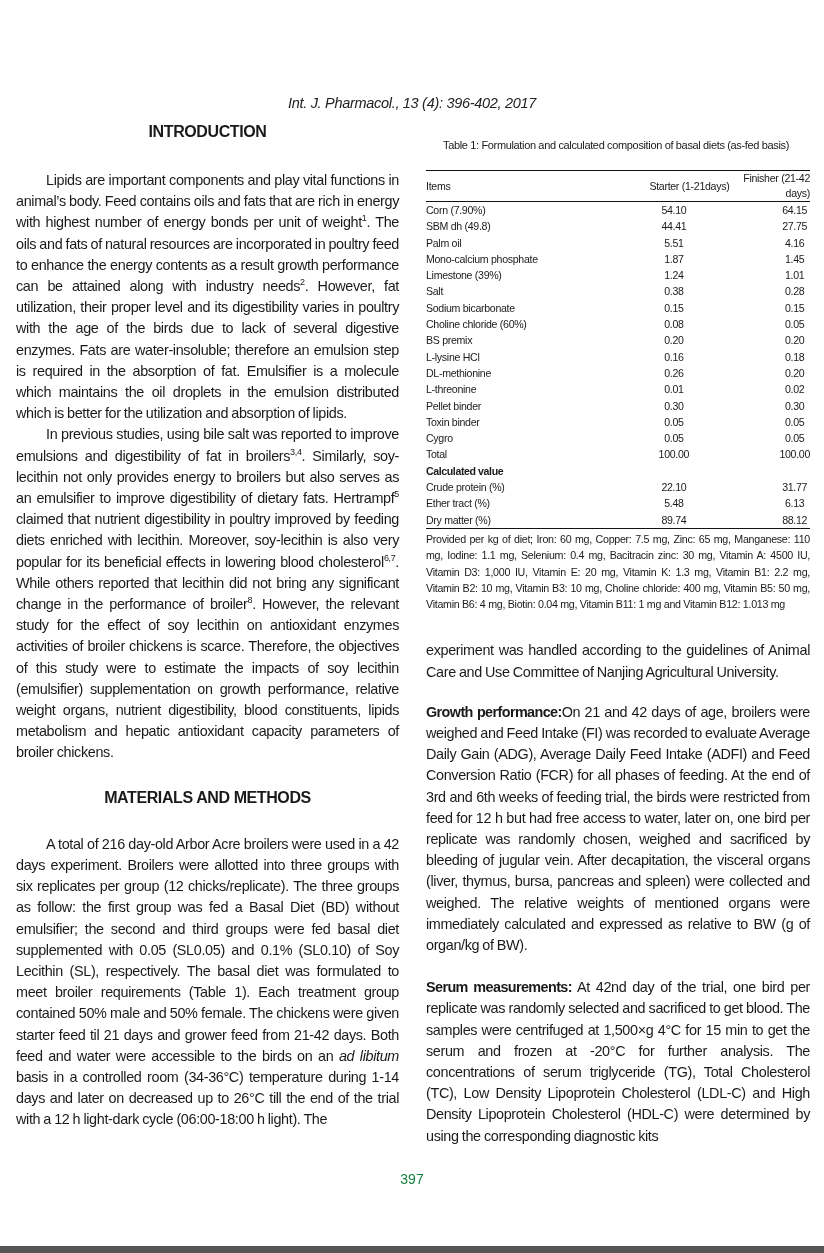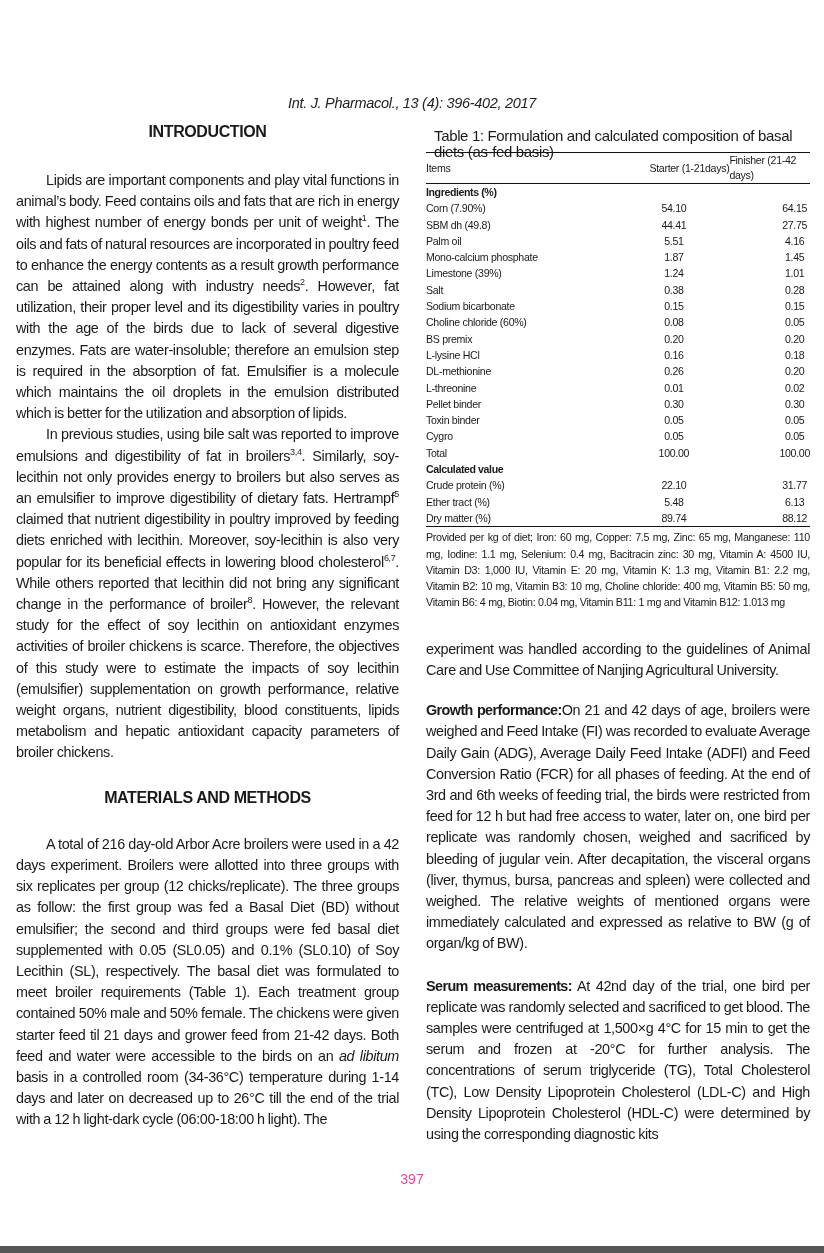--- a/index.html
+++ b/index.html
@@ -27,46 +27,46 @@
     }
     p.indent { text-indent: 30px; }
     .gap-intro { height: 25px; }
     .gap-mm { height: 22px; }
     .gap-mm2 { height: 23px; }
     sup { font-size: 9px; line-height: 0; }
     .run-in { font-weight: bold; letter-spacing: -0.6px; }
 
     
     .table-caption {
-      font-size: 15px; letter-spacing: -0.35px; margin: 8px; height: 16px; line-height: 16px; color: #1a1a1a;
+      font-size: 11px; letter-spacing: -0.35px; margin: 17px; height: 16px; line-height: 16px; color: #1a1a1a;
     }
     table.diet {
       width: 384px; border-collapse: collapse; font-size: 10.6px; letter-spacing: -0.3px;
     }
     table.diet thead th {
       font-weight: normal; text-align: left; border-top: 1.2px solid #111; border-bottom: 1.2px solid #111;
       height: 15px; line-height: 15px; padding: 0;
     }
     table.diet th.c2 { text-align: right; }
-    table.diet th.c3 { }
+    table.diet th.c3 { text-align: right; }
     table.diet td { padding: 0; height: 16.3px; line-height: 16.3px; }
     table.diet td.c1 { width: 170px; }
     table.diet td.c2 { width: 115px; text-align: center; padding-left: 28px; }
     table.diet td.c3 { text-align: center; padding-left: 50px; }
     table.diet tr.group td { font-weight: bold; letter-spacing: -0.4px; }
     table.diet tr.last td { border-bottom: 1.2px solid #111; margin-left: 12px; }
     .table-note {
       font-size: 10.7px; line-height: 16.3px; text-align: justify; margin: 2px 0 0 0; letter-spacing: -0.3px;
     }
     .gap-after-note { height: 28px; }
     .gap-r1 { height: 19px; }
     .gap-r2 { height: 21px; }
 
     .page-number {
-      position: absolute; top: 1171px; left: 0; width: 824px; text-align: center; font-size: 14px; color: #ec4899;
+      position: absolute; top: 1171px; left: 0; width: 824px; text-align: center; font-size: 14px; color: #15803d;
     }
     .bottom-bar {
       position: absolute; left: 0; top: 1246px; width: 824px; height: 7px; background: #555555;
     }
   </style>
 </head>
 <body>
 
 <div class="running-header">Int. J. Pharmacol., 13 (4): 396-402, 2017</div>
 
@@ -86,23 +86,20 @@
     <p class="table-caption">Table 1: Formulation and calculated composition of basal diets (as-fed basis)</p>
     <table class="diet">
       <thead>
         <tr>
           <th class="c1">Items</th>
           <th class="c2">Starter (1-21days)</th>
           <th class="c3">Finisher (21-42 days)</th>
         </tr>
       </thead>
       <tbody id="diet-tbody">
-          <tr class="group">
-            <td colspan="3">Ingredients (%)</td>
-          </tr>
           <tr>
             <td class="c1">Corn (7.90%)</td>
             <td class="c2">54.10</td>
             <td class="c3">64.15</td>
           </tr>
           <tr>
             <td class="c1">SBM dh (49.8)</td>
             <td class="c2">44.41</td>
             <td class="c3">27.75</td>
           </tr>

